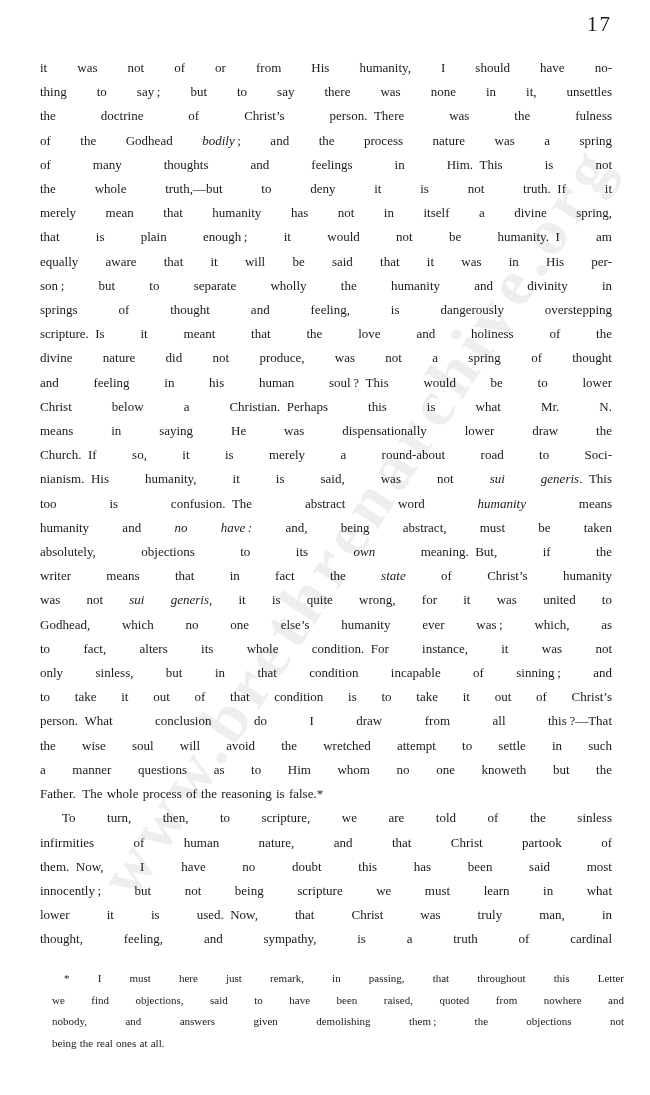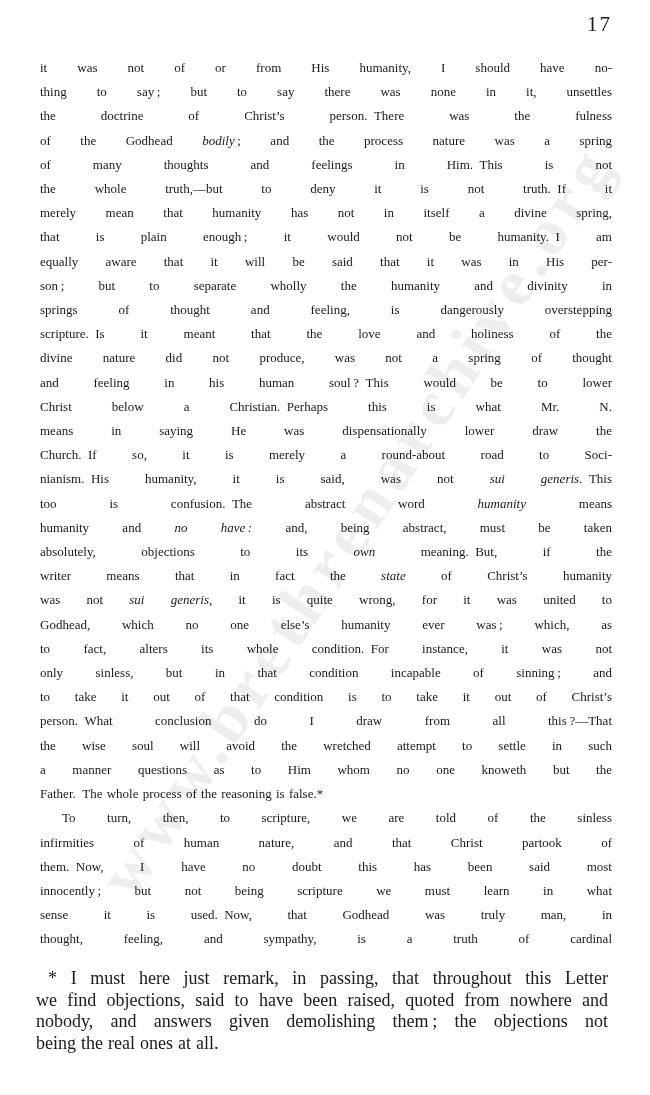--- a/index.html
+++ b/index.html
@@ -33,22 +33,22 @@
   }
   .main{
     position:absolute;
     left:40px;top:56px;width:572px;
     font-size:13px;
     line-height:24.2px;
     word-spacing:1px;
   }
   .footnote{
     position:absolute;
-    left:36px;top:968px;width:572px;
-    font-size:18px;
+    left:52px;top:968px;width:572px;
+    font-size:11px;
     line-height:21.5px;
     word-spacing:0.5px;
   }
   .line{
     text-align:justify;
     text-align-last:justify;
   }
   .line.end{text-align-last:left;}
   .main .line.ind{text-indent:22px;}
   .footnote .line.ind{text-indent:12px;}
@@ -89,21 +89,21 @@
       <div class="line"><span>only sinless, but in that condition incapable of sinning ; and</span></div>
       <div class="line"><span>to take it out of that condition is to take it out of Christ’s</span></div>
       <div class="line"><span>person. What conclusion do I draw from all this ?—That</span></div>
       <div class="line"><span>the wise soul will avoid the wretched attempt to settle in such</span></div>
       <div class="line"><span>a manner questions as to Him whom no one knoweth but the</span></div>
       <div class="line end"><span>Father. The whole process of the reasoning is false.*</span></div>
       <div class="line ind"><span>To turn, then, to scripture, we are told of the sinless</span></div>
       <div class="line"><span>infirmities of human nature, and that Christ partook of</span></div>
       <div class="line"><span>them. Now, I have no doubt this has been said most</span></div>
       <div class="line"><span>innocently ; but not being scripture we must learn in what</span></div>
-      <div class="line"><span>sense it is used. Now, that Godhead was truly man, in</span></div>
+      <div class="line"><span>lower it is used. Now, that Christ was truly man, in</span></div>
       <div class="line"><span>thought, feeling, and sympathy, is a truth of cardinal</span></div>
     </div>
   <div class="footnote" id="footnote">
       <div class="line ind"><span>* I must here just remark, in passing, that throughout this Letter</span></div>
       <div class="line"><span>we find objections, said to have been raised, quoted from nowhere and</span></div>
       <div class="line"><span>nobody, and answers given demolishing them ; the objections not</span></div>
       <div class="line end"><span>being the real ones at all.</span></div>
     </div>
 </div>
 

